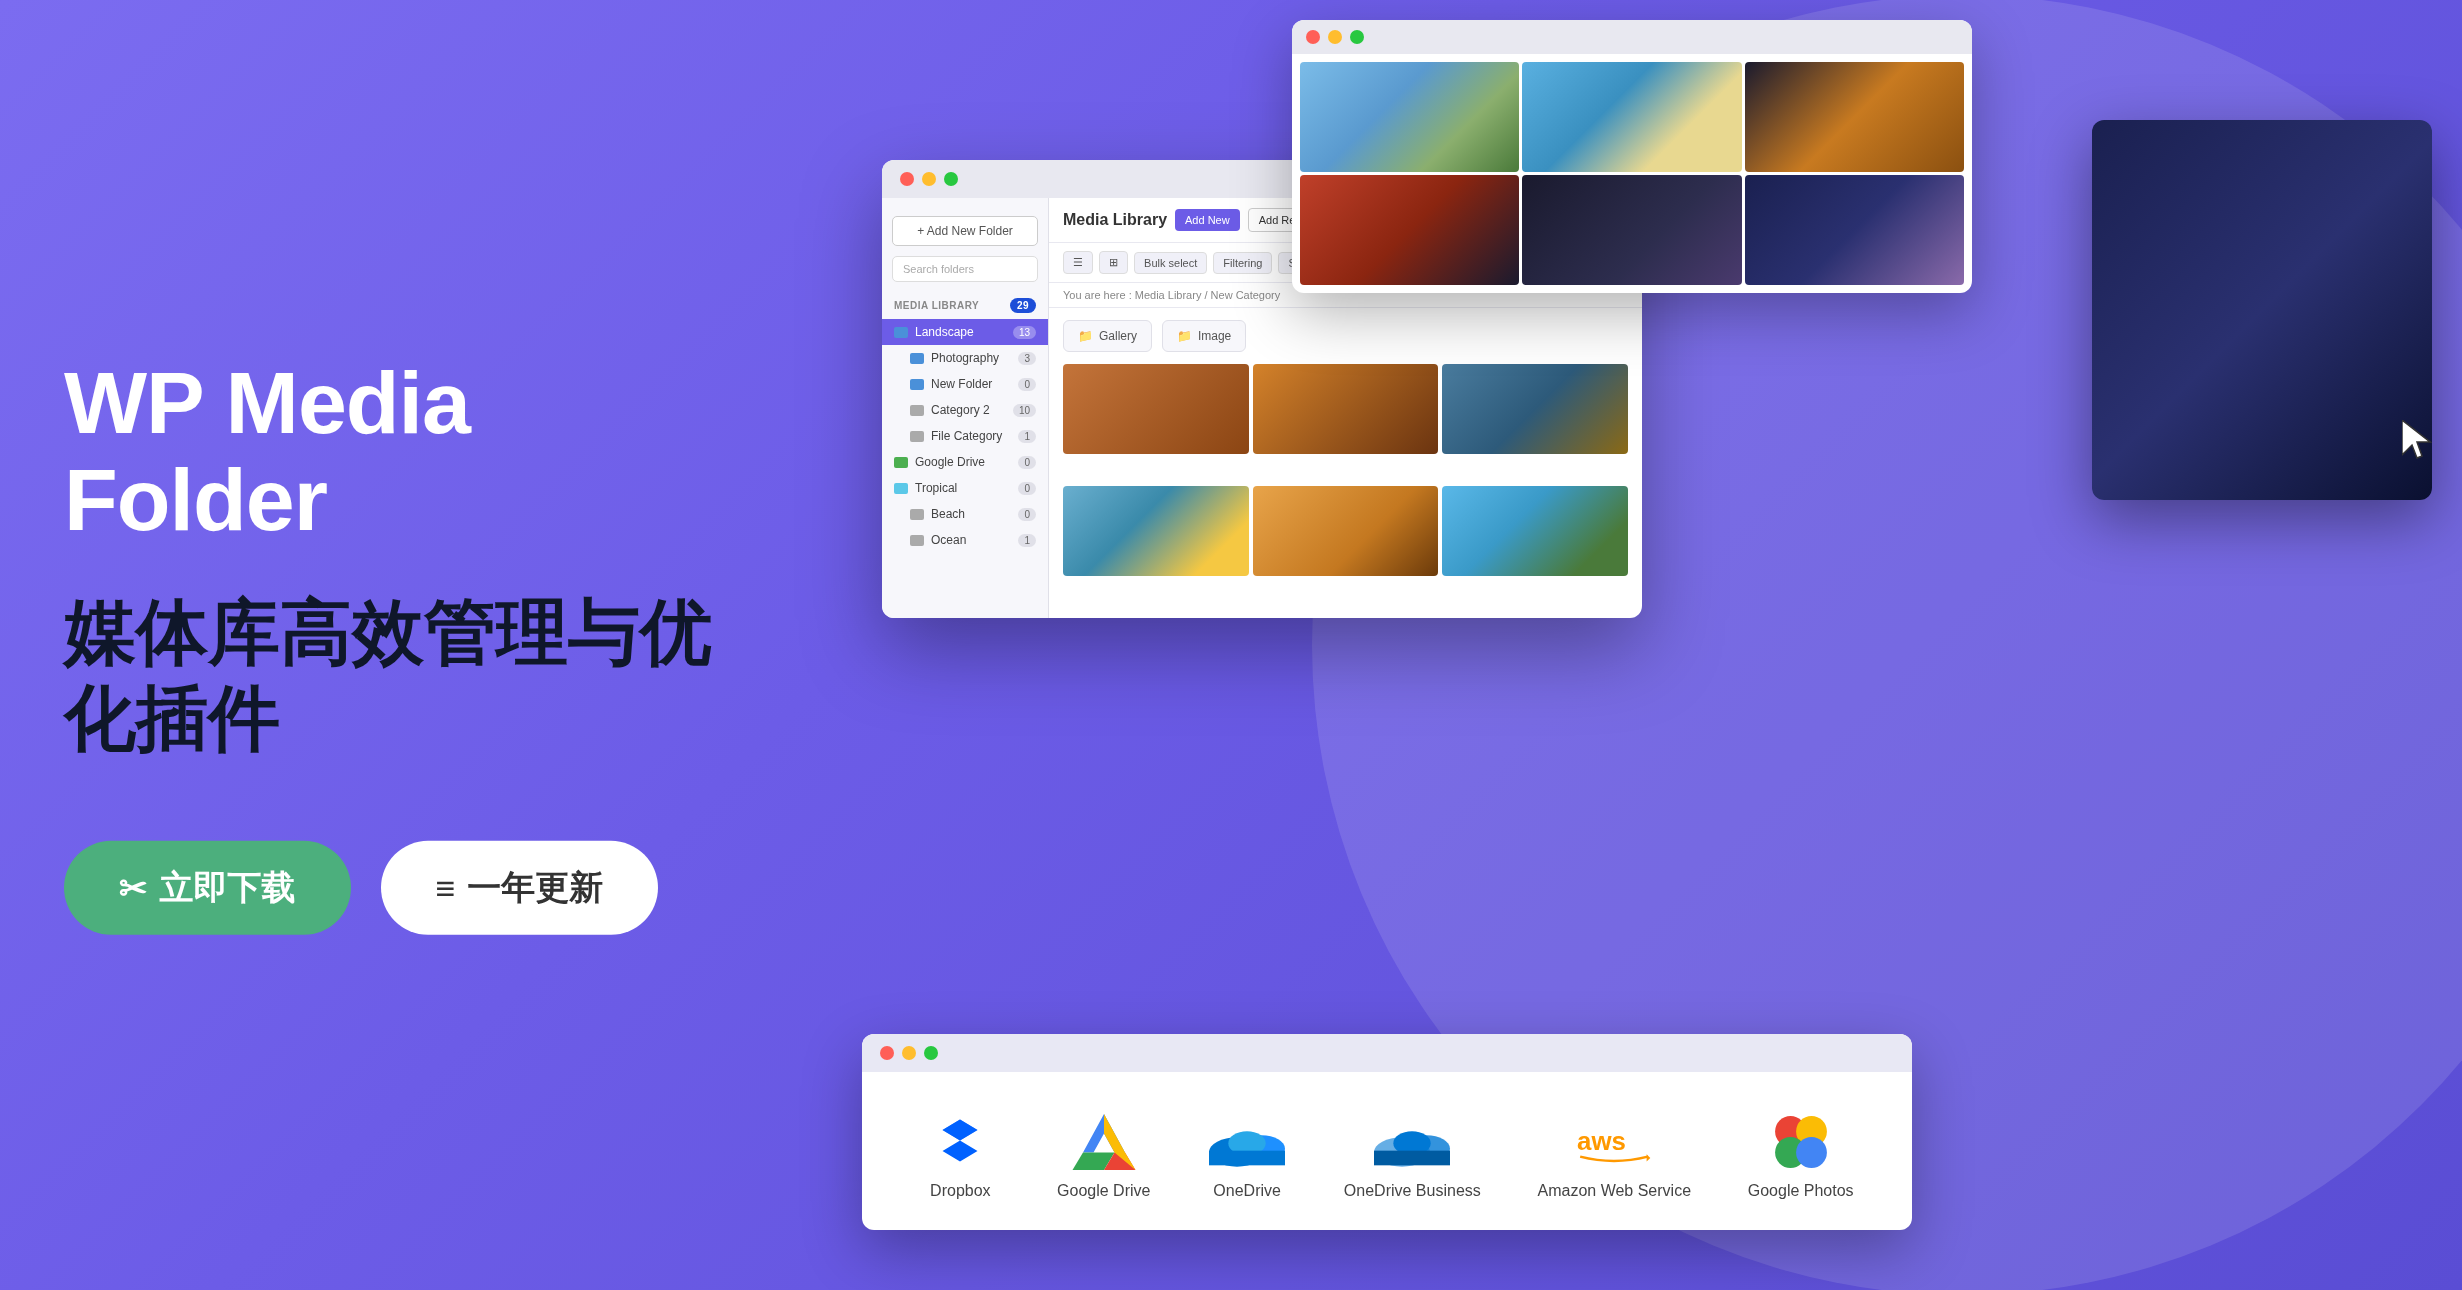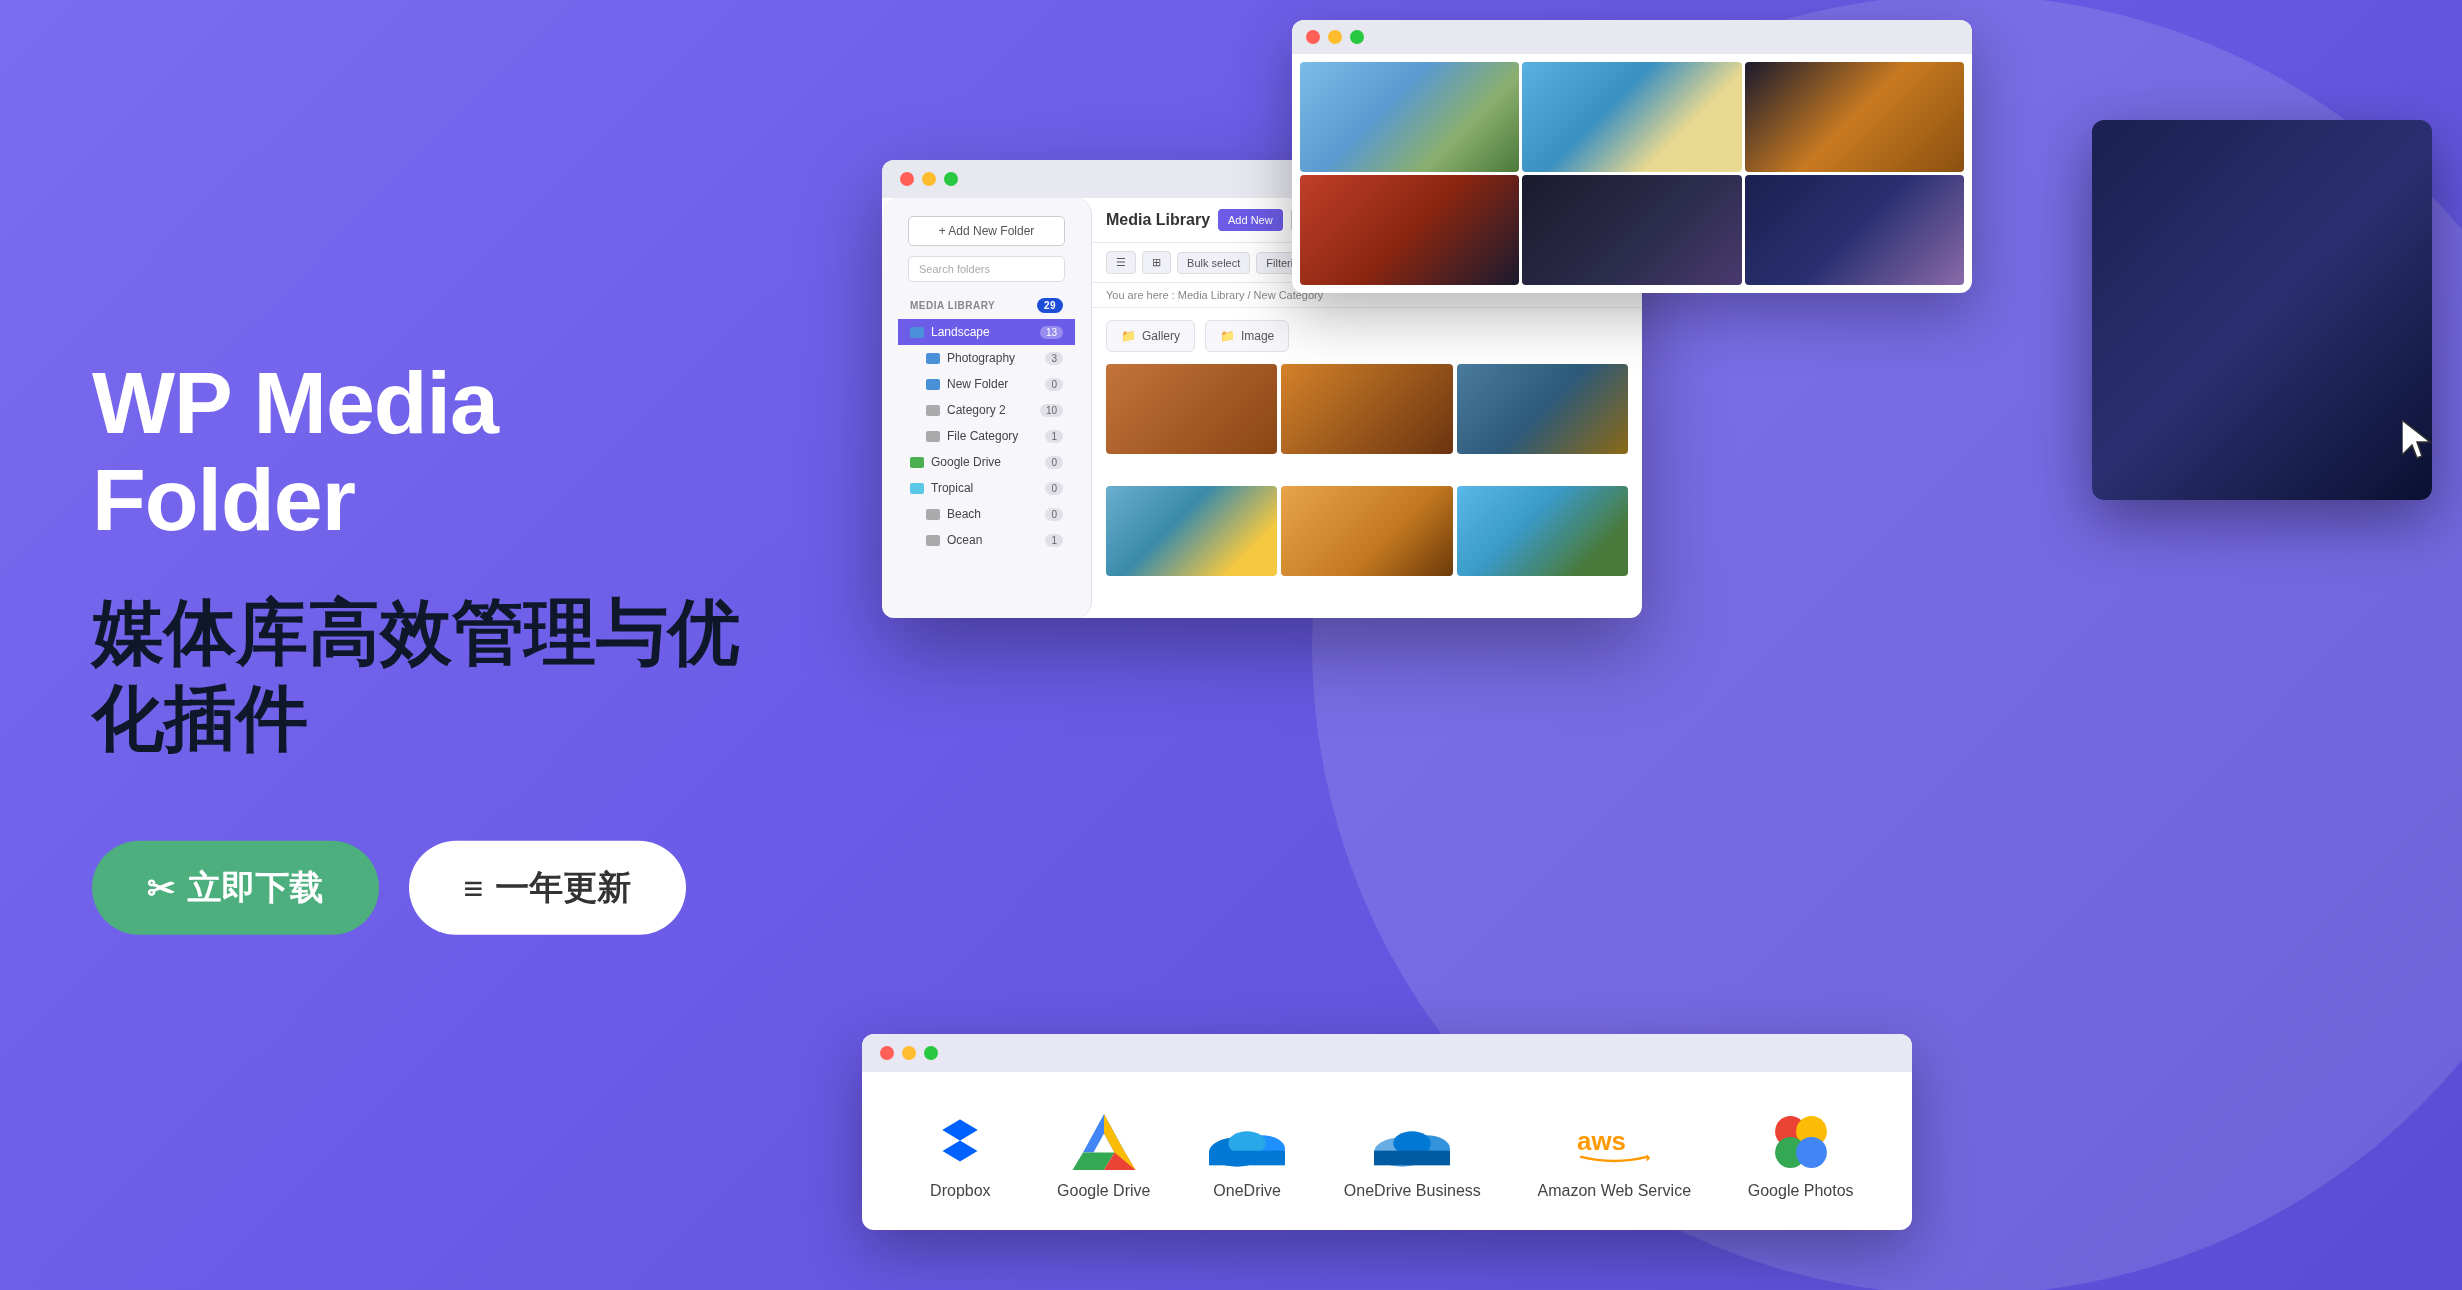--- a/index.html
+++ b/index.html
@@ -15,21 +15,21 @@
     
     .bg {
       position: absolute;
       inset: 0;
       background: linear-gradient(135deg, #7b6cf0 0%, #6c5ce7 40%, #5a4dd4 100%);
     }
 
     
     .left-section {
       position: absolute;
-      left: 92px;
+      left: 64px;
       top: 50%;
       transform: translateY(-50%);
       width: 650px;
     }
 
     .main-title {
       color: #ffffff;
       font-size: 88px;
       font-weight: 800;
       line-height: 1.1;
@@ -125,26 +125,25 @@
     .dot-yellow { background: #ffbd2e; }
     .dot-green { background: #28c840; }
 
     .window-body {
       display: flex;
       height: 420px;
     }
 
     
     .sidebar {
-      width: 210px;
+      width: 167px;
       background: #f7f7fb;
       border-right: 1px solid #e0e0e8;
-      padding: 10px 16px;
+      padding: 10px 0;
       flex-shrink: 0;
-      border-radius: 16px;
     }
 
     .sidebar-add-btn {
       margin: 8px 10px 10px;
       background: #fff;
       border: 1px solid #ccc;
       border-radius: 5px;
       padding: 7px 10px;
       font-size: 12px;
       color: #555;

